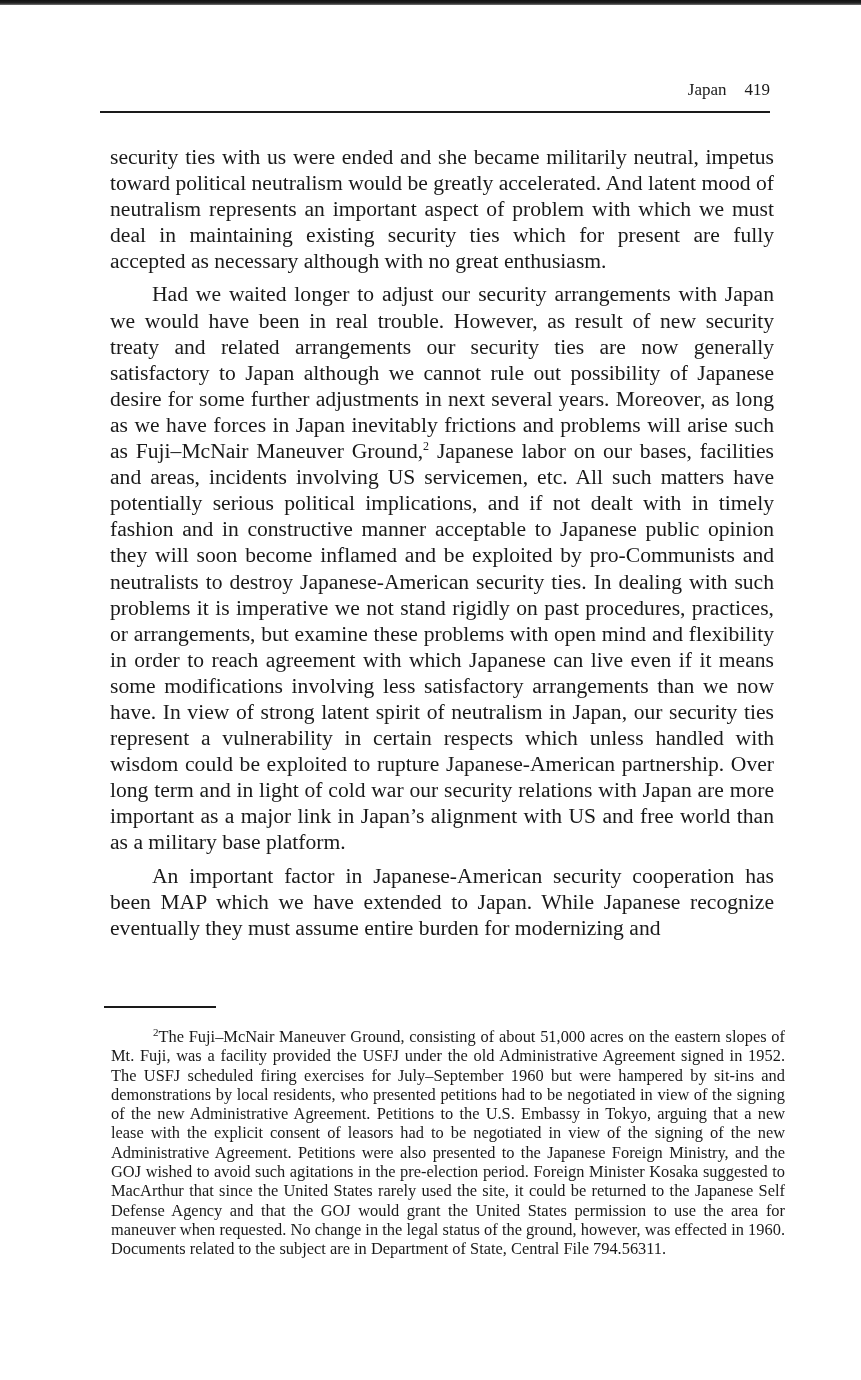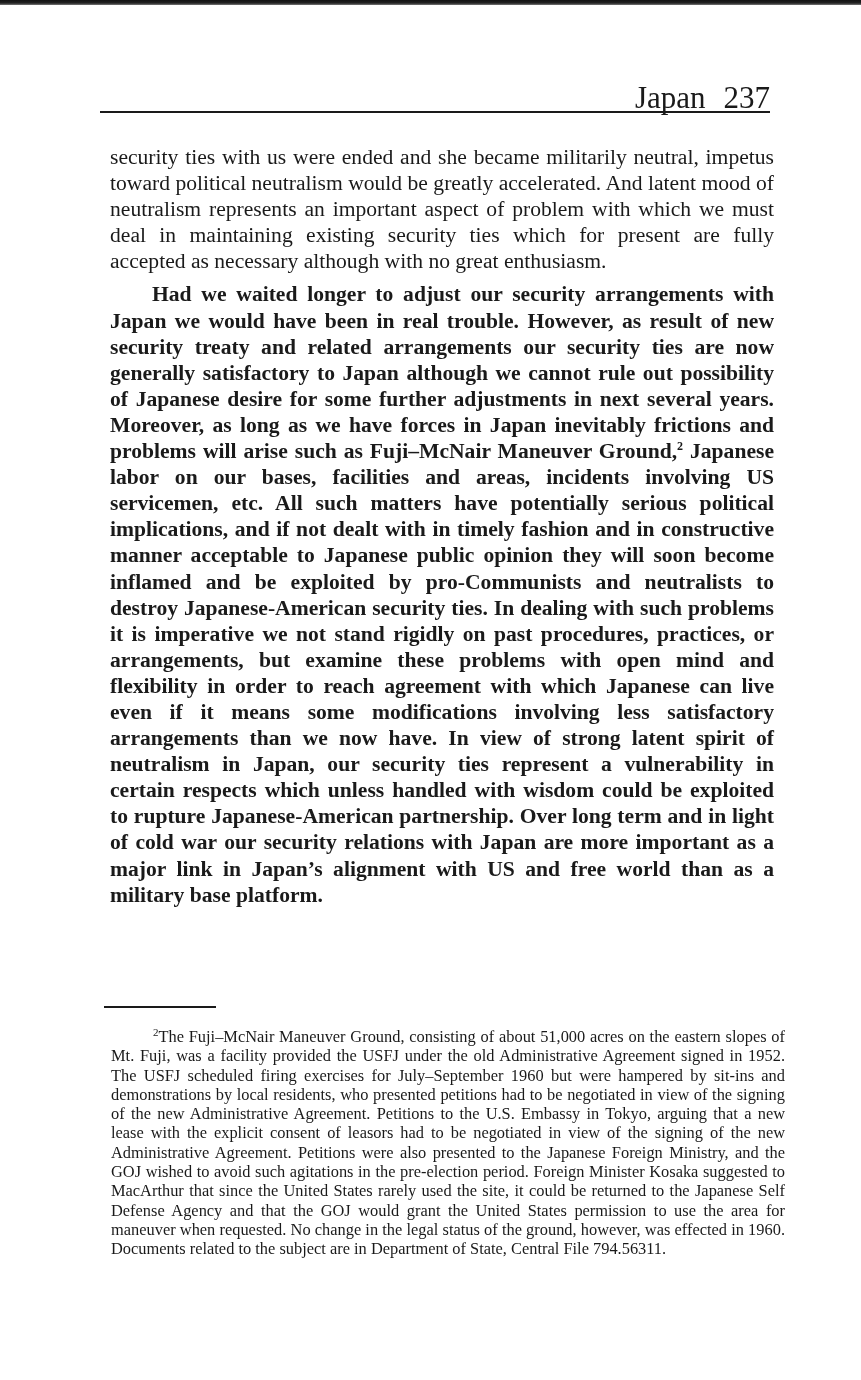--- a/index.html
+++ b/index.html
@@ -25,21 +25,21 @@
     }
     .running-head {
       position: absolute;
       top: 80px;
       left: 100px;
       width: 670px;
       height: 30px;
       display: flex;
       justify-content: flex-end;
       align-items: baseline;
-      font-size: 31px;
+      font-size: 17px;
     }
     .running-head .country { margin-right: 18px; }
     .head-rule {
       position: absolute;
       top: 111px;
       left: 100px;
       width: 670px;
       height: 2px;
       background: #1a1a1a;
     }
@@ -49,21 +49,21 @@
       left: 102px;
       width: 672px;
       font-size: 21.6px;
       line-height: 26.1px;
       text-align: justify;
       hyphens: manual;
     }
     .body-text p {
       margin: 0 0 7px 8px;
     }
-    .body-text p.indent { text-indent: 42px; font-weight: bold; }
+    .body-text p.indent { text-indent: 42px; }
     sup.fnref {
       font-size: 12px;
       vertical-align: 8px;
       line-height: 0;
     }
     .fn-rule {
       position: absolute;
       top: 1006px;
       left: 104px;
       width: 112px;
@@ -87,24 +87,25 @@
       line-height: 0;
     }
   </style>
 </head>
 <body>
 
 <div class="scan-edge"></div>
 
 <div class="running-head">
   <span class="country">Japan</span>
-  <span class="folio">237</span>
+  <span class="folio">419</span>
 </div>
 <div class="head-rule"></div>
 
 <div class="body-text">
   <p>security ties with us were ended and she became militarily neutral, impetus toward political neutralism would be greatly accelerated. And latent mood of neutralism represents an important aspect of problem with which we must deal in maintaining existing security ties which for present are fully accepted as necessary although with no great enthusiasm.</p>
   <p class="indent"><span>Had we waited longer to adjust our security arrangements with Japan we would have been in real trouble. However, as result of new security treaty and related arrangements our security ties are now generally satisfactory to Japan although we cannot rule out possibility of Japanese desire for some further adjustments in next several years. Moreover, as long as we have forces in Japan inevitably frictions and problems will arise such as Fuji–McNair Maneuver Ground,</span><sup class="fnref">2</sup><span> Japanese labor on our bases, facilities and areas, incidents involving US servicemen, etc. All such matters have potentially serious political implications, and if not dealt with in timely fashion and in constructive manner acceptable to Japanese public opinion they will soon become inflamed and be exploited by pro-Communists and neutralists to destroy Japanese-American security ties. In dealing with such problems it is imperative we not stand rigidly on past procedures, practices, or arrangements, but examine these problems with open mind and flexibility in order to reach agreement with which Japanese can live even if it means some modifications involving less satisfactory arrangements than we now have. In view of strong latent spirit of neutralism in Japan, our security ties represent a vulnerability in certain respects which unless handled with wisdom could be exploited to rupture Japanese-American partnership. Over long term and in light of cold war our security relations with Japan are more important as a major link in Japan’s alignment with US and free world than as a military base platform.</span></p>
+  <p class="indent">An important factor in Japanese-American security cooperation has been MAP which we have extended to Japan. While Japanese recognize eventually they must assume entire burden for modernizing and</p>
 </div>
 
 <div class="fn-rule"></div>
 
 <p class="footnote"><sup>2</sup><span>The Fuji–McNair Maneuver Ground, consisting of about 51,000 acres on the eastern slopes of Mt. Fuji, was a facility provided the USFJ under the old Administrative Agreement signed in 1952. The USFJ scheduled firing exercises for July–September 1960 but were hampered by sit-ins and demonstrations by local residents, who presented petitions had to be negotiated in view of the signing of the new Administrative Agreement. Petitions to the U.S. Embassy in Tokyo, arguing that a new lease with the explicit consent of leasors had to be negotiated in view of the signing of the new Administrative Agreement. Petitions were also presented to the Japanese Foreign Ministry, and the GOJ wished to avoid such agitations in the pre-election period. Foreign Minister Kosaka suggested to MacArthur that since the United States rarely used the site, it could be returned to the Japanese Self Defense Agency and that the GOJ would grant the United States permission to use the area for maneuver when requested. No change in the legal status of the ground, however, was effected in 1960. Documents related to the subject are in Department of State, Central File 794.56311.</span></p>
 
 </body></html>

